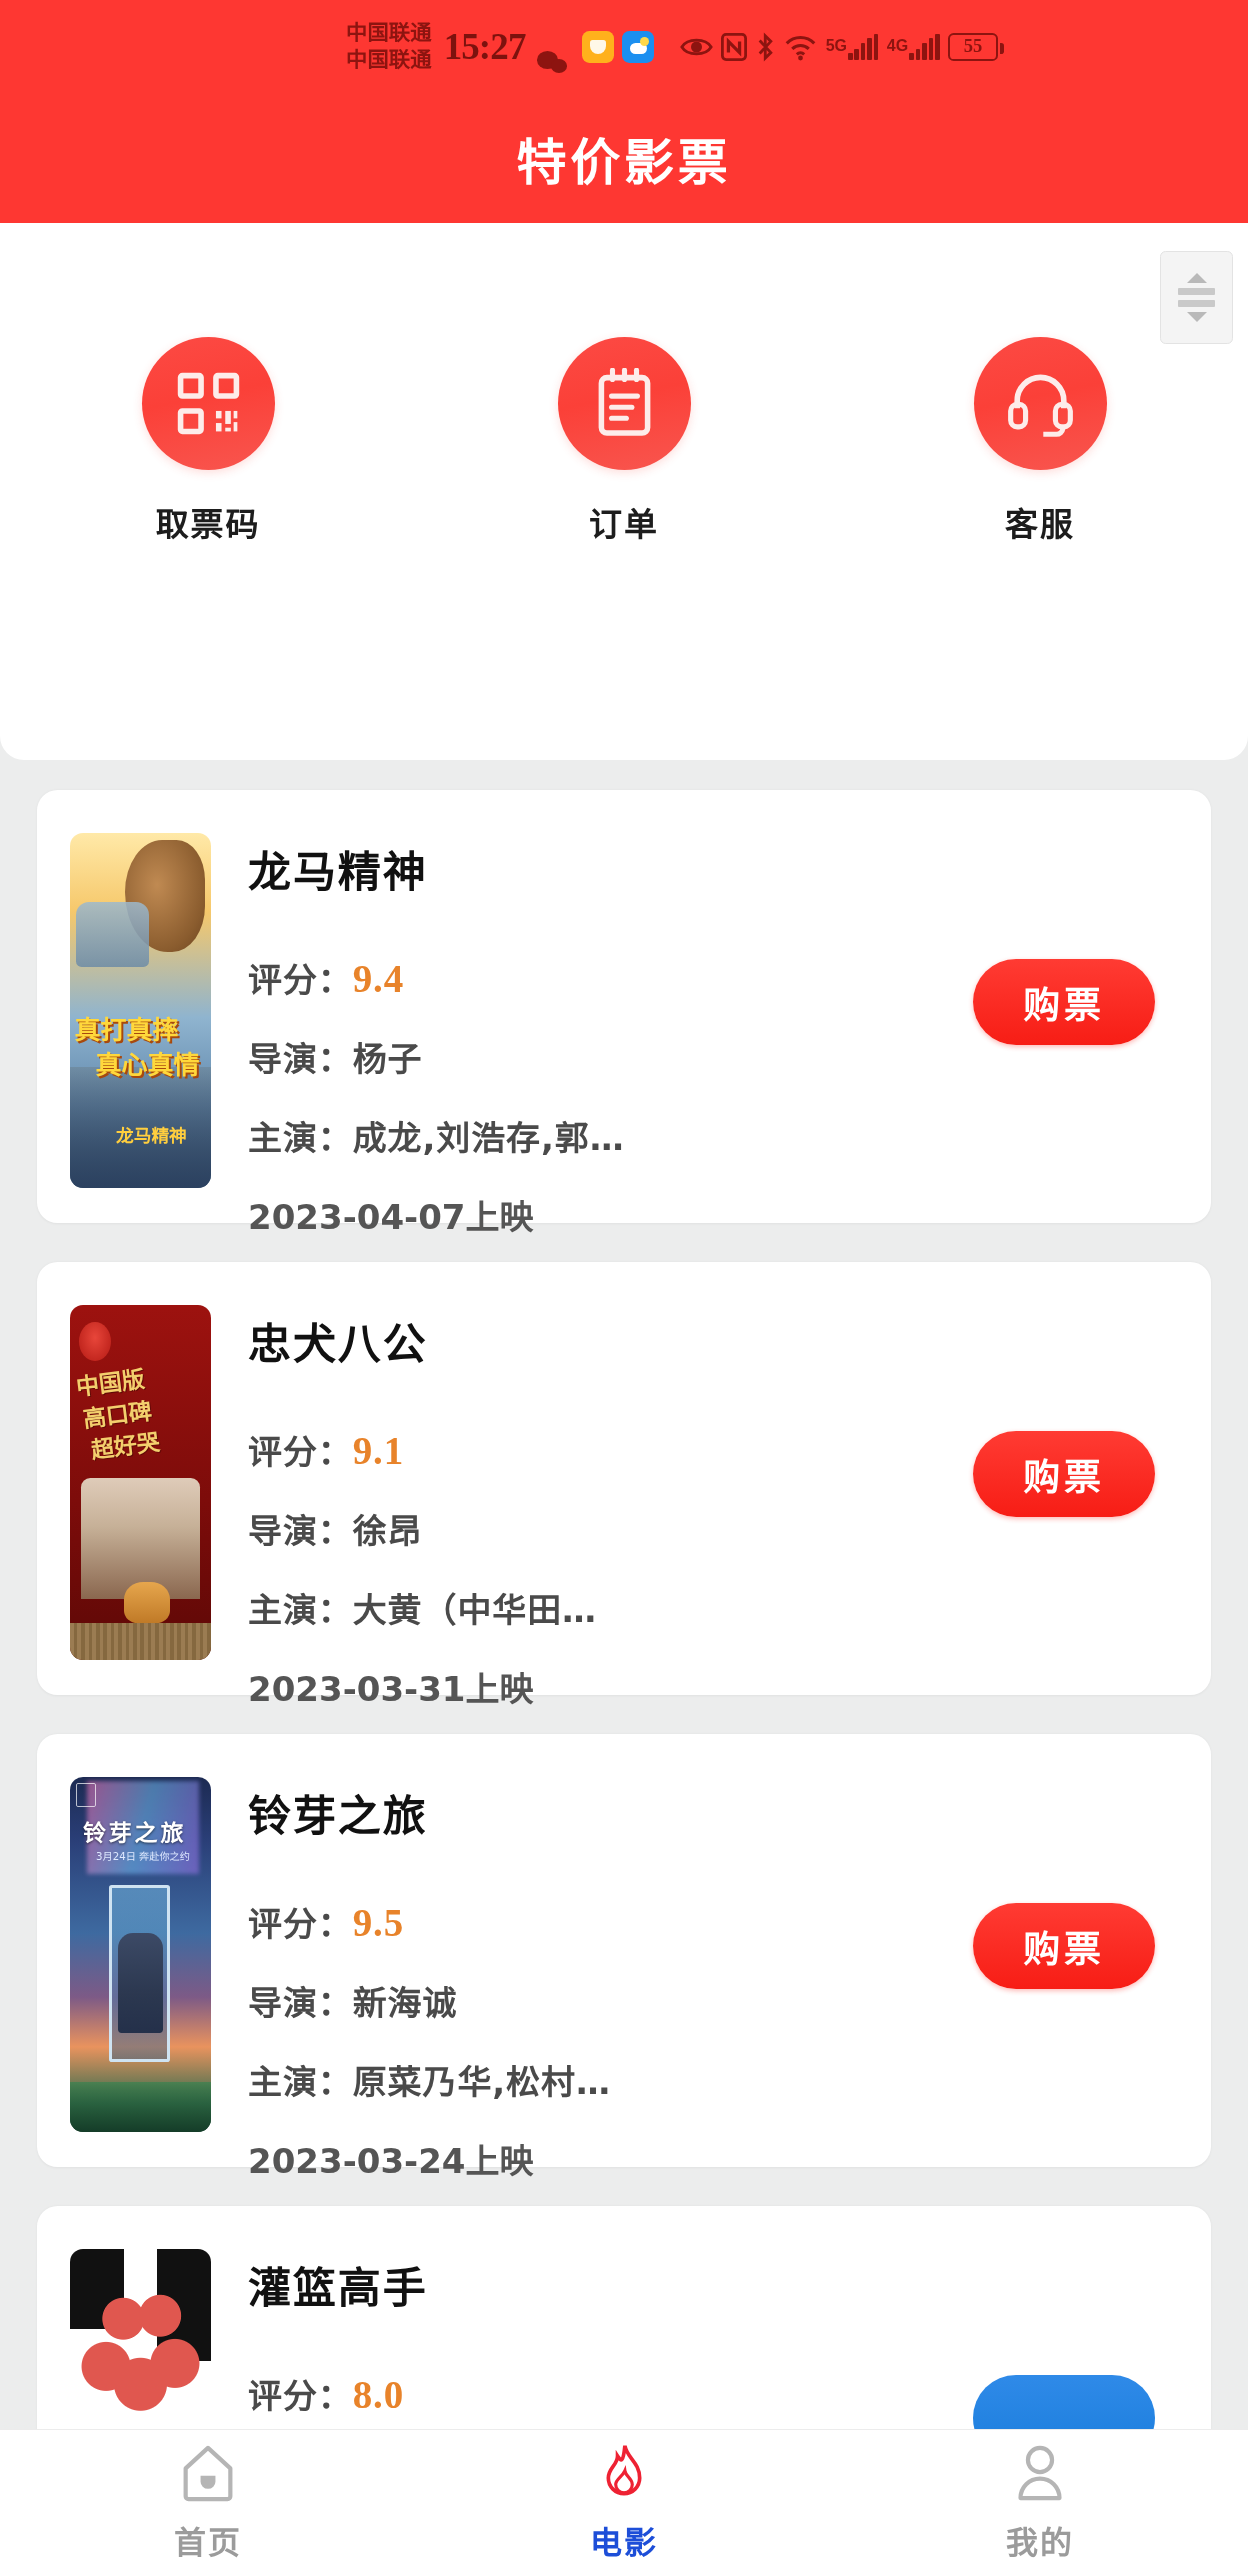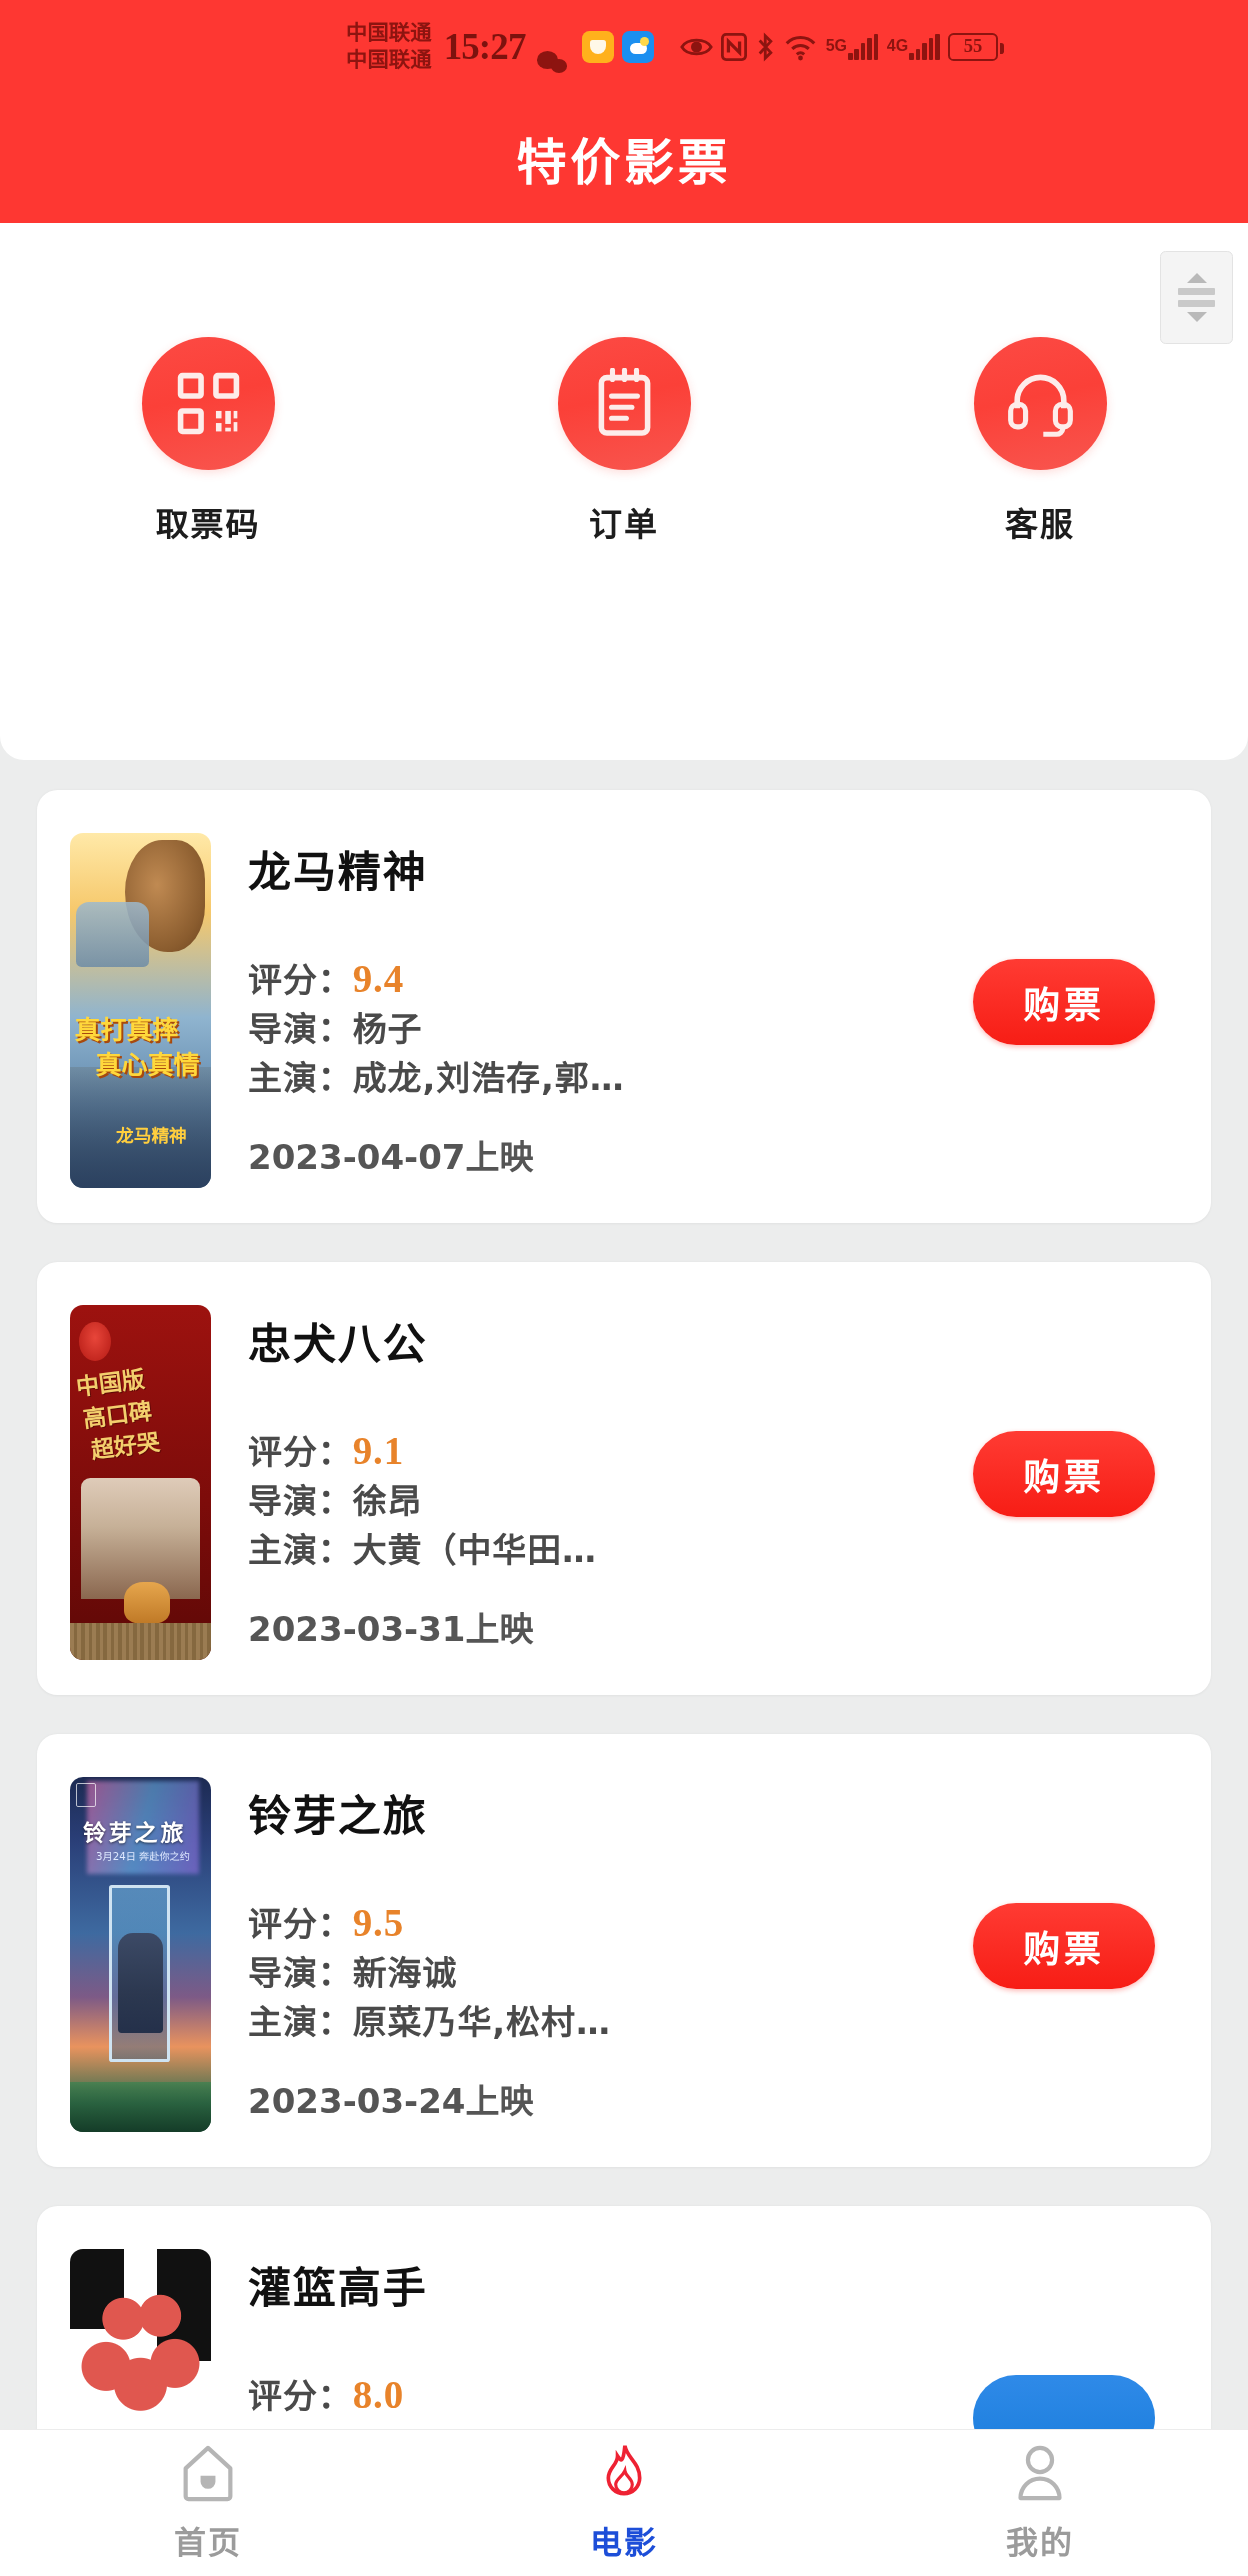--- a/index.html
+++ b/index.html
@@ -151,21 +151,21 @@
   .poster {
     width:141px; height:355px; border-radius:13px; flex:0 0 auto;
     overflow:hidden; position:relative;
   }
   .info { margin-left:37px; flex:1; padding-top:3.7px; }
   .mtitle {
     font-size:43px; font-weight:bold; color:#111; letter-spacing:1.9px;
     font-family:"DejaVu Sans","Liberation Sans",sans-serif;
   }
   .mline {
-    font-size:34px; color:#4a4a4a; letter-spacing:0.9px;
+    font-size:34px; color:#4a4a4a; margin-top:30px; letter-spacing:0.9px;
     font-family:"DejaVu Sans","Liberation Sans",sans-serif; font-weight:bold;
     white-space:nowrap;
   }
   .mline.first { margin-top:54px; }
   .score { color:#e8832a; font-weight:bold; font-family:"Liberation Serif",serif; font-size:39px;margin-top:34px; }
   .mdate {
     font-size:34px; color:#555; margin-top:30px; letter-spacing:0px;
     font-family:"DejaVu Sans","Liberation Sans",sans-serif; font-weight:bold;
   }
   .buybtn {

